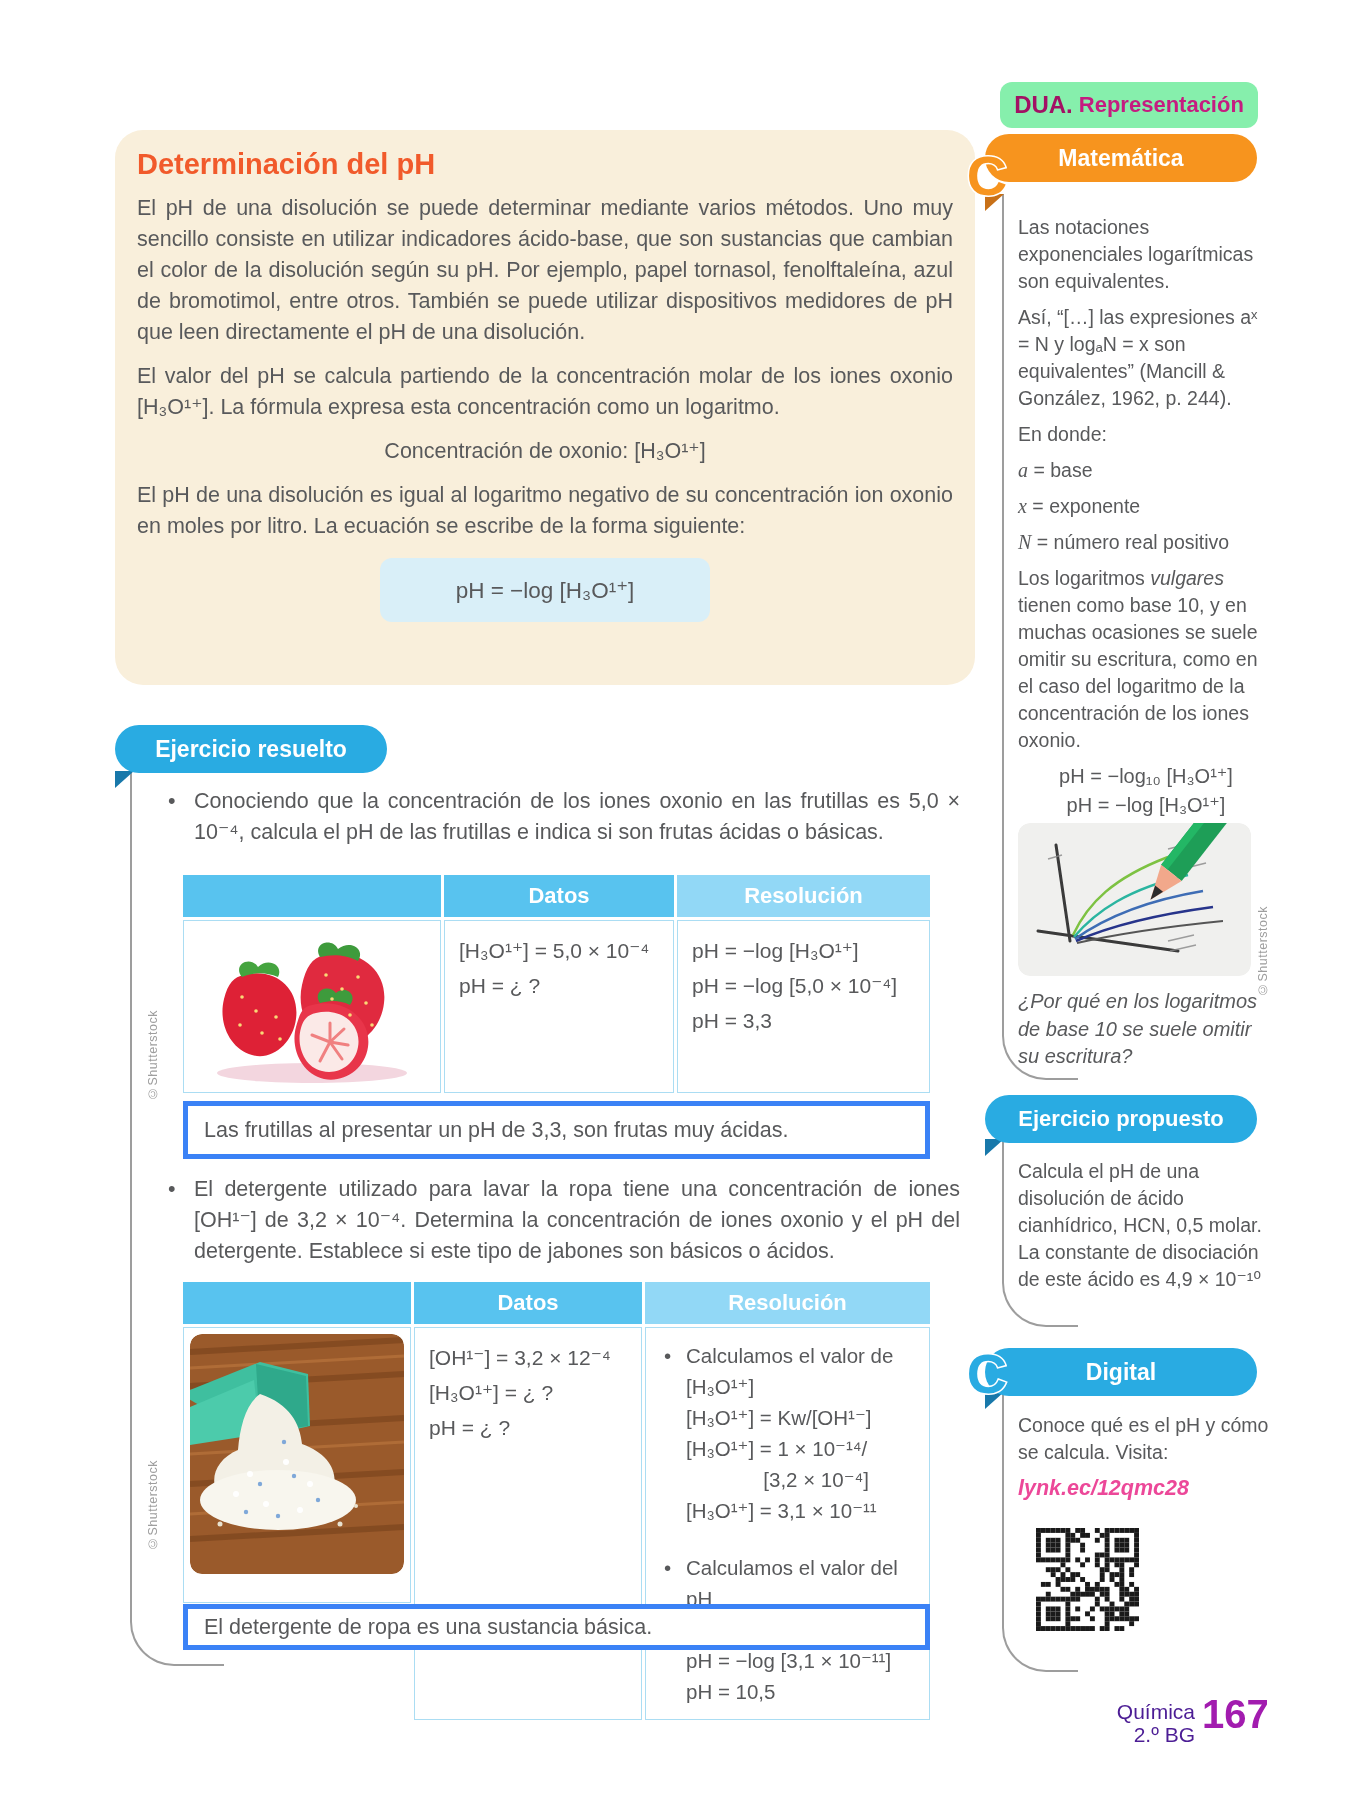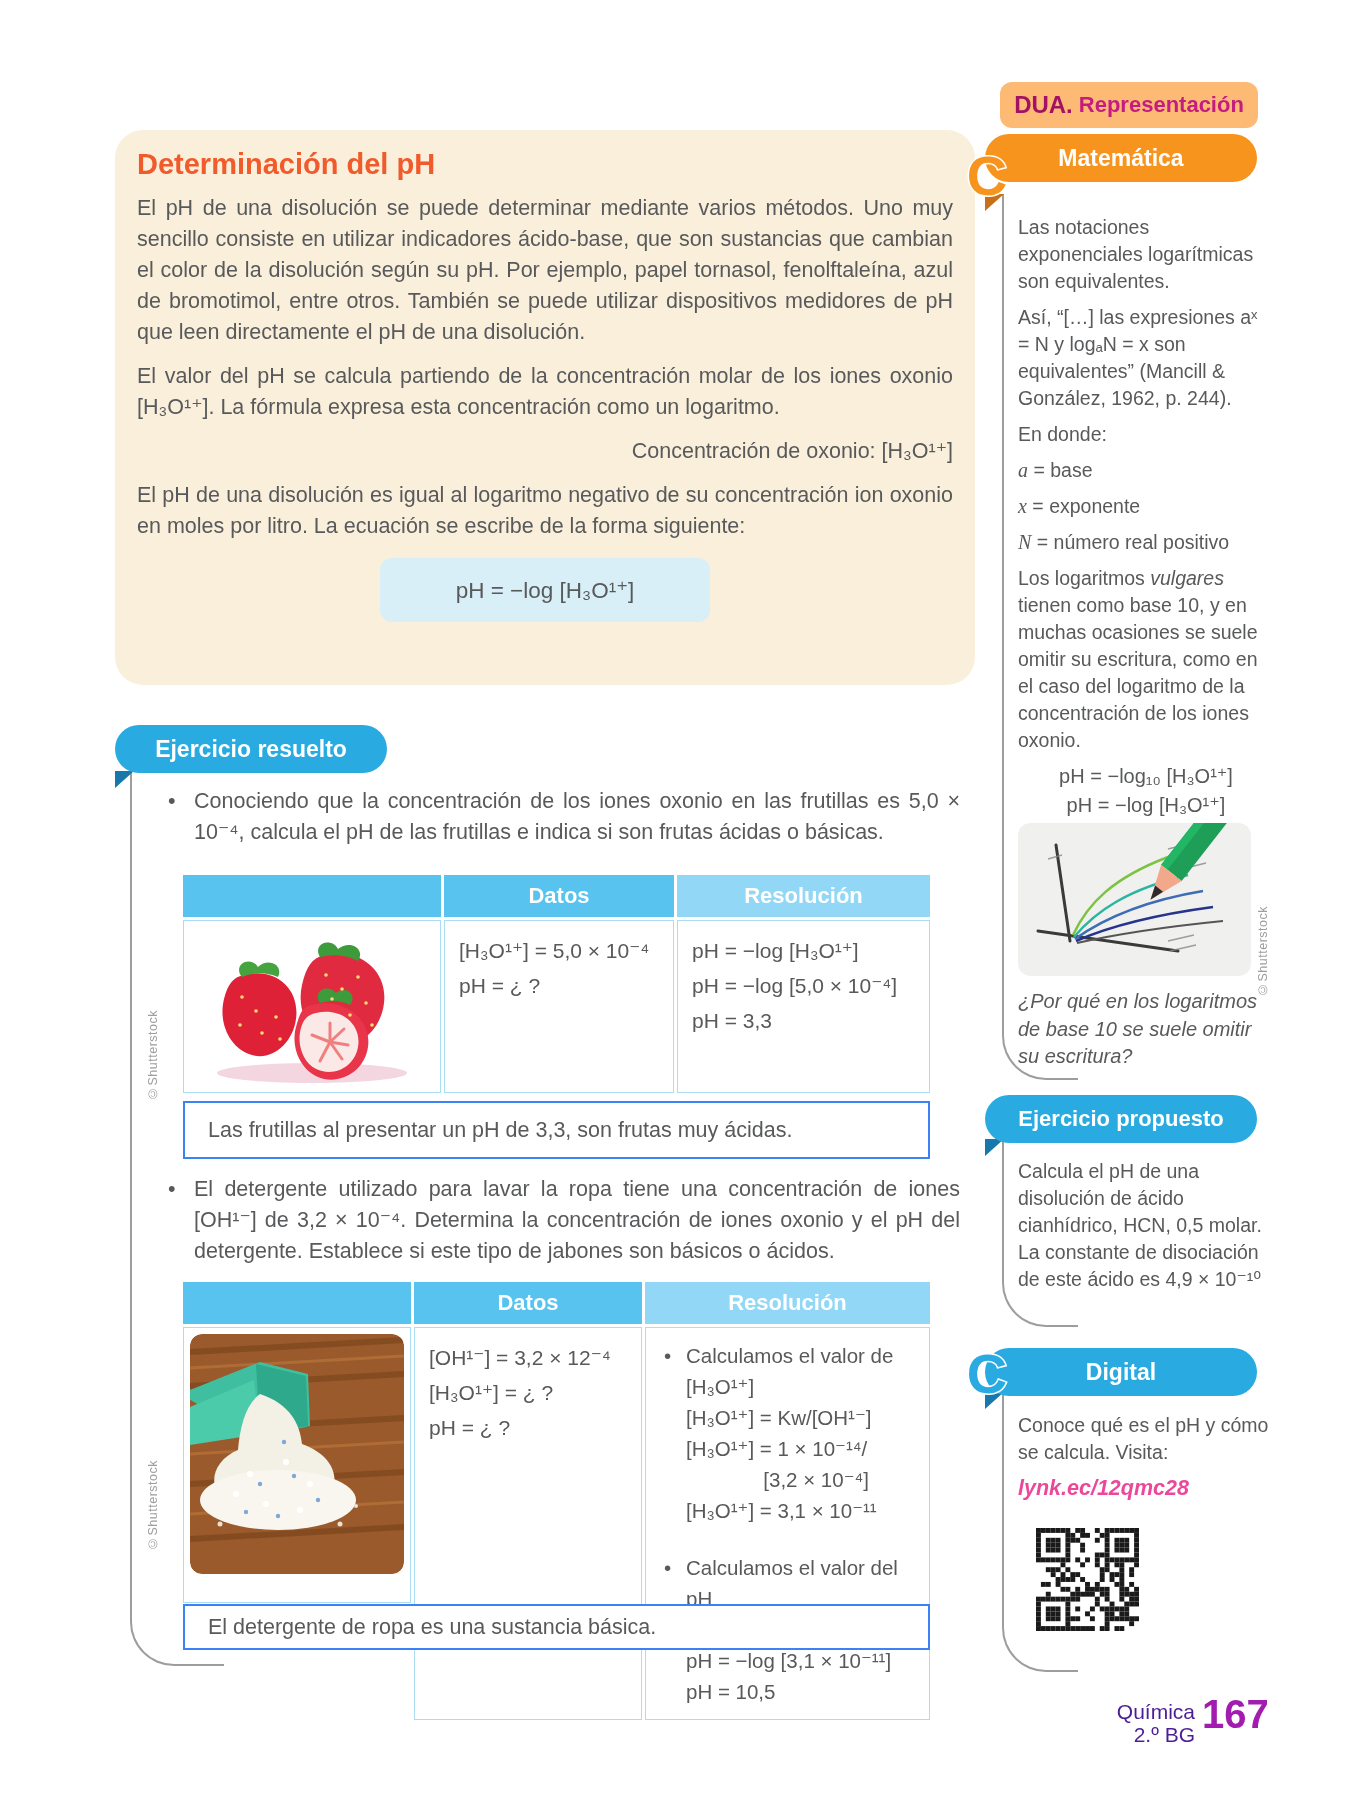--- a/index.html
+++ b/index.html
@@ -1,31 +1,31 @@
 <!DOCTYPE html>
 <html><head>
 <meta charset="utf-8">
 <style>
   html,body{margin:0;padding:0;background:#e8e8e8;}
   .page{position:relative;width:1350px;height:1800px;background:#ffffff;
         font-family:"Liberation Sans","DejaVu Sans",sans-serif;color:#58595B;overflow:hidden;margin:0 auto;}
   .abs{position:absolute;}
 
   
-  .dua{left:1000px;top:82px;width:258px;height:46px;background:#fdba74;border-radius:12px;
+  .dua{left:1000px;top:82px;width:258px;height:46px;background:#86efac;border-radius:12px;
        display:flex;align-items:center;justify-content:center;gap:6px;}
   .dua .pre{font-weight:bold;font-size:24px;color:#A21164;}
   .dua .lab{font-weight:bold;font-size:22px;color:#C51C80;}
 
   
   .theory{left:115px;top:130px;width:860px;height:555px;background:#F9EFDB;border-radius:28px;
           padding:16px 22px;box-sizing:border-box;}
   .theory h1{margin:2px 0 12px 0;font-size:29px;color:#F15A2B;}
   .theory p{margin:0 0 13px 0;font-size:21.5px;line-height:31px;text-align:justify;}
-  .theory p.nojust{text-align:right;}
+  .theory p.nojust{text-align:center;}
   .formulaBox{width:330px;height:64px;margin:16px auto 0 auto;background:#D9EFF8;border-radius:12px;
               display:flex;align-items:center;justify-content:center;font-size:22.5px;}
 
   
   .tab{position:absolute;display:flex;align-items:center;justify-content:center;
        color:#fff;font-weight:bold;font-size:23px;border-radius:26px;z-index:4;}
   .tab-blue{background:#29ABE2;}
   .tab-orange{background:#F7941E;}
   .fold{position:absolute;width:0;height:0;z-index:3;}
   .fold-blue{border-top:17px solid #1878AA;border-right:19px solid transparent;}
@@ -43,22 +43,22 @@
 
   
   .gridtbl{position:absolute;display:grid;grid-gap:3px;}
   .hcell{height:42px;display:flex;align-items:center;justify-content:center;
          color:#fff;font-weight:bold;font-size:22px;}
   .h-dark{background:#58C3EF;}
   .h-light{background:#92D8F6;}
   .bcell{background:#fff;border:1px solid #ABDDF3;box-sizing:border-box;padding:12px 14px;
          font-size:21px;line-height:35px;}
   .bcell.imgcell{padding:6px;display:flex;align-items:flex-start;justify-content:center;}
-  .answer{position:absolute;border:2px solid #3b82f6;background:#fff;display:flex;align-items:center;
-          padding:0 23px;font-size:21.5px;box-sizing:border-box;}
+  .answer{position:absolute;border:5px solid #3b82f6;background:#fff;display:flex;align-items:center;
+          padding:0 16px;font-size:21.5px;box-sizing:border-box;}
   .resList{font-size:20.5px;line-height:31px;}
   .resTitle{position:relative;padding-left:26px;}
   .resTitle::before{content:"•";position:absolute;left:4px;}
   .resLine{padding-left:26px;}
   .resLineR{text-align:right;padding-right:46px;}
   .gapline{height:26px;}
 
   
   .credit{position:absolute;writing-mode:vertical-rl;transform:rotate(180deg);
           font-size:12.5px;color:#9E9E9E;letter-spacing:.5px;}

